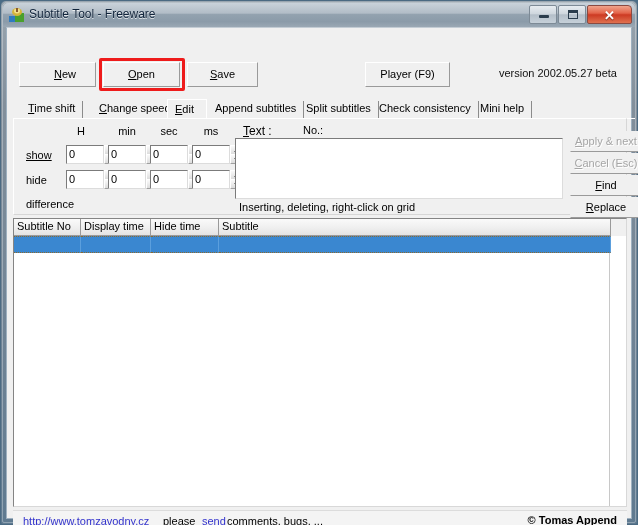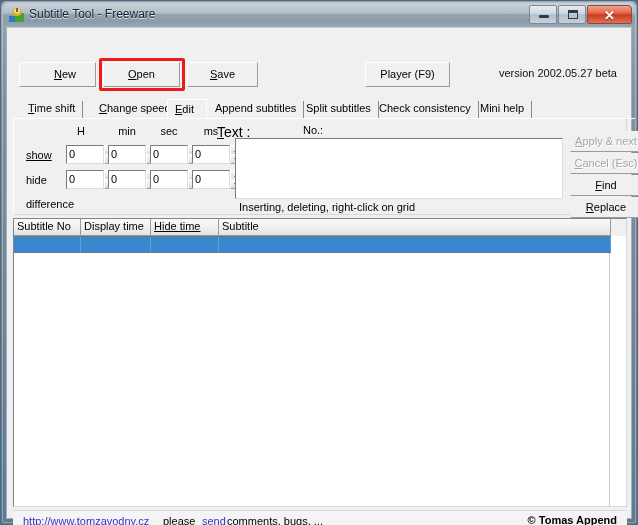--- a/index.html
+++ b/index.html
@@ -290,22 +290,22 @@
   .spin-down .spin-arrow {
     top: 3px;
     border-left: 3px solid transparent;
     border-right: 3px solid transparent;
     border-top: 3px solid #2b2b2b;
   }
 
   
   #lbl-text {
     position: absolute;
-    left: 203px; top: 5px;
-    font-size: 14px;
+    left: 229px; top: 5px;
+    font-size: 12px;
   }
   #lbl-no {
     position: absolute;
     left: 275px; top: 5px;
     font-size: 11px;
     padding-left: 14px;
   }
   #text-area {
     position: absolute;
     left: 221px; top: 19px;
@@ -621,21 +621,21 @@
       <div class="side-btn" id="btn-replace"><span class="underl">R</span><span>eplace</span></div>
     </div>
 
     <div id="grid">
       <div id="grid-tail"></div>
       <div id="grid-rightpad"></div>
 
       <div id="grid-header">
         <div class="gh-cell" style="width:67px;">Subtitle No</div>
         <div class="gh-cell" style="width:70px;">Display time</div>
-        <div class="gh-cell" style="width:68px;text-decoration:underline;">Hide time</div>
+        <div class="gh-cell" style="width:68px;">Hide time</div>
         <div class="gh-cell" style="width:392px;">Subtitle</div>
       </div>
 
       <div id="grid-row">
         <div class="gr-cell" style="width:67px;"></div>
         <div class="gr-cell" style="width:70px;"></div>
         <div class="gr-cell" style="width:68px;"></div>
         <div class="gr-cell" style="width:392px;"></div>
       </div>
     </div>

